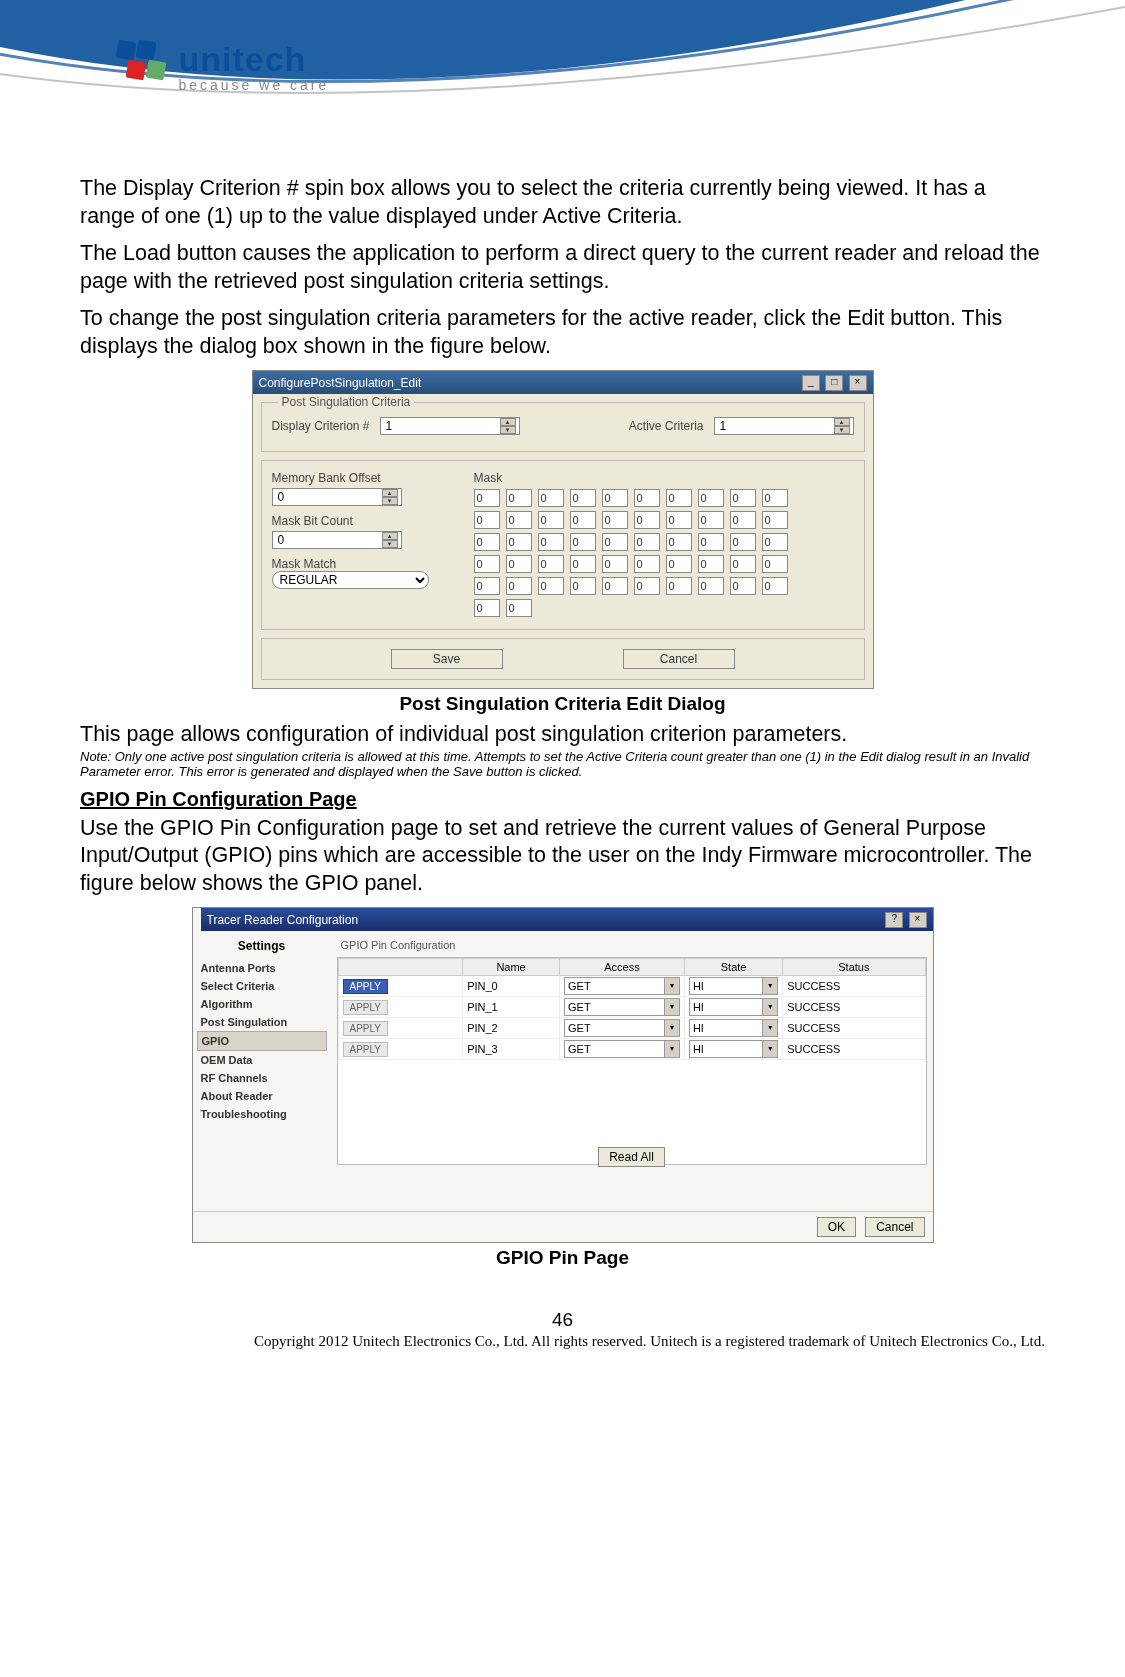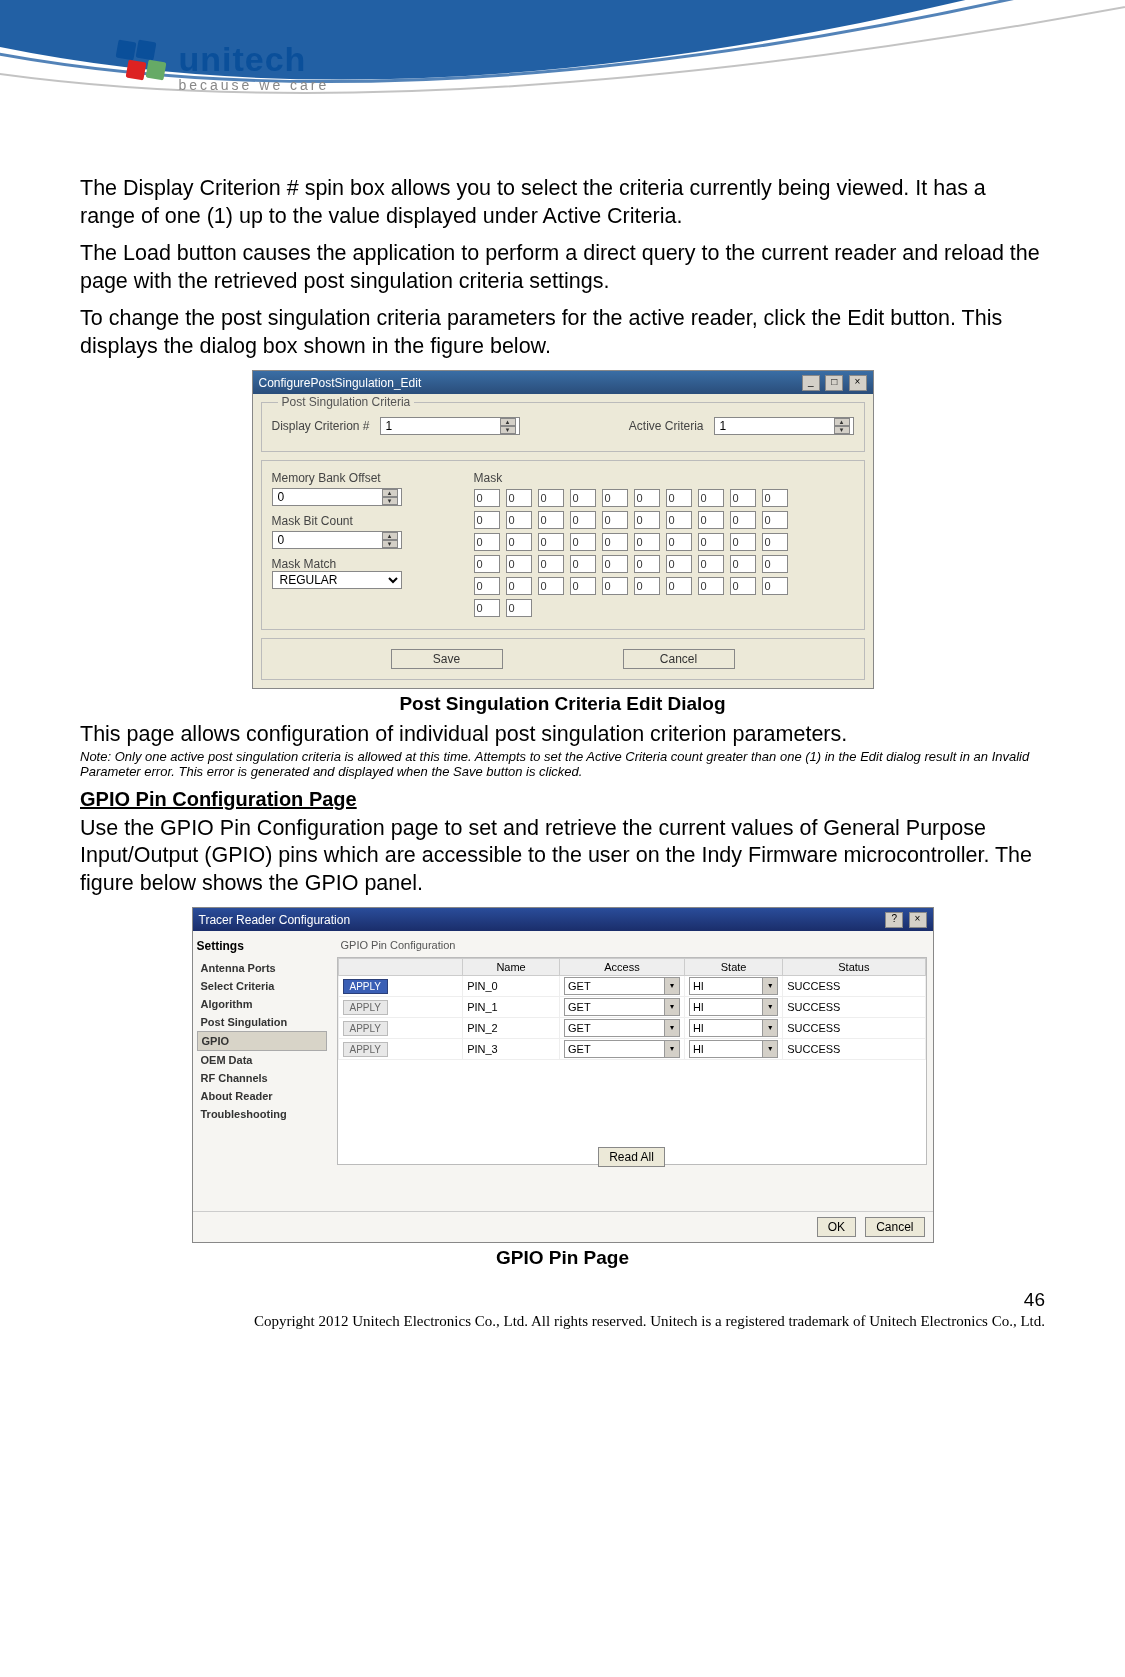--- a/index.html
+++ b/index.html
@@ -167,42 +167,42 @@
     margin:8px;
   }
   .btn {
     min-width:90px;
     padding:2px 10px;
     background:#ece9d8;
     border:1px solid #888;
     text-align:center;
     font-size:12px;
   }
-  select.input { width:130px;}
+  select.input { width:157px;border-radius:9px;}
   
   .dialog2 {
     width: 740px;
     margin: 4px auto 0 auto;
     border:1px solid #888;
     background:#f6f5f2;
     font-family: Tahoma, Arial, sans-serif;
     font-size:11px;
   }
-  .dialog2 .titlebar { background: linear-gradient(#2a4d9a,#1a2d6a);}
+  .dialog2 .titlebar { background: linear-gradient(#2a4d9a,#1a2d6a); margin-left: 8px;}
   .d2body {
     display:flex;
     min-height:280px;
   }
   .sidenav {
     width:130px;
     padding:8px 4px;
     display:flex;flex-direction:column;gap:2px;
   }
   .sidenav-title {
-    font-weight:bold;text-align:left;font-size:12px;margin-bottom:4px;
+    font-weight:bold;text-align:center;font-size:12px;margin-bottom:4px;
   }
   .navitem {
     font-size:11px;
     font-weight:bold;
     padding:3px 4px;
     color:#333;
   }
   .navitem.sel {
     background:#d8d4c8;
     border:1px solid #aaa;
@@ -233,23 +233,23 @@
   }
   .combo span:first-child{flex:1;padding:0 3px;font-size:11px;line-height:16px;}
   .combo .dd{width:14px;background:#d4d0c8;border-left:1px solid #999;text-align:center;font-size:8px;line-height:16px;}
   .readallrow{ text-align:center;margin-top:90px;}
   .d2foot {
     border-top:1px solid #ccc;
     padding:8px;
     text-align:right;
   }
   .pagenum {
-    text-align:right;
+    text-align:center;
     font-size:19px;
-    margin-top:20px;
+    margin-top:40px;
   }
   .copyright {
     text-align:right;
     font-size:15px;
     font-family: "Times New Roman", serif;
     margin-top:2px;
   }
 </style>
 </head>
 <body>

